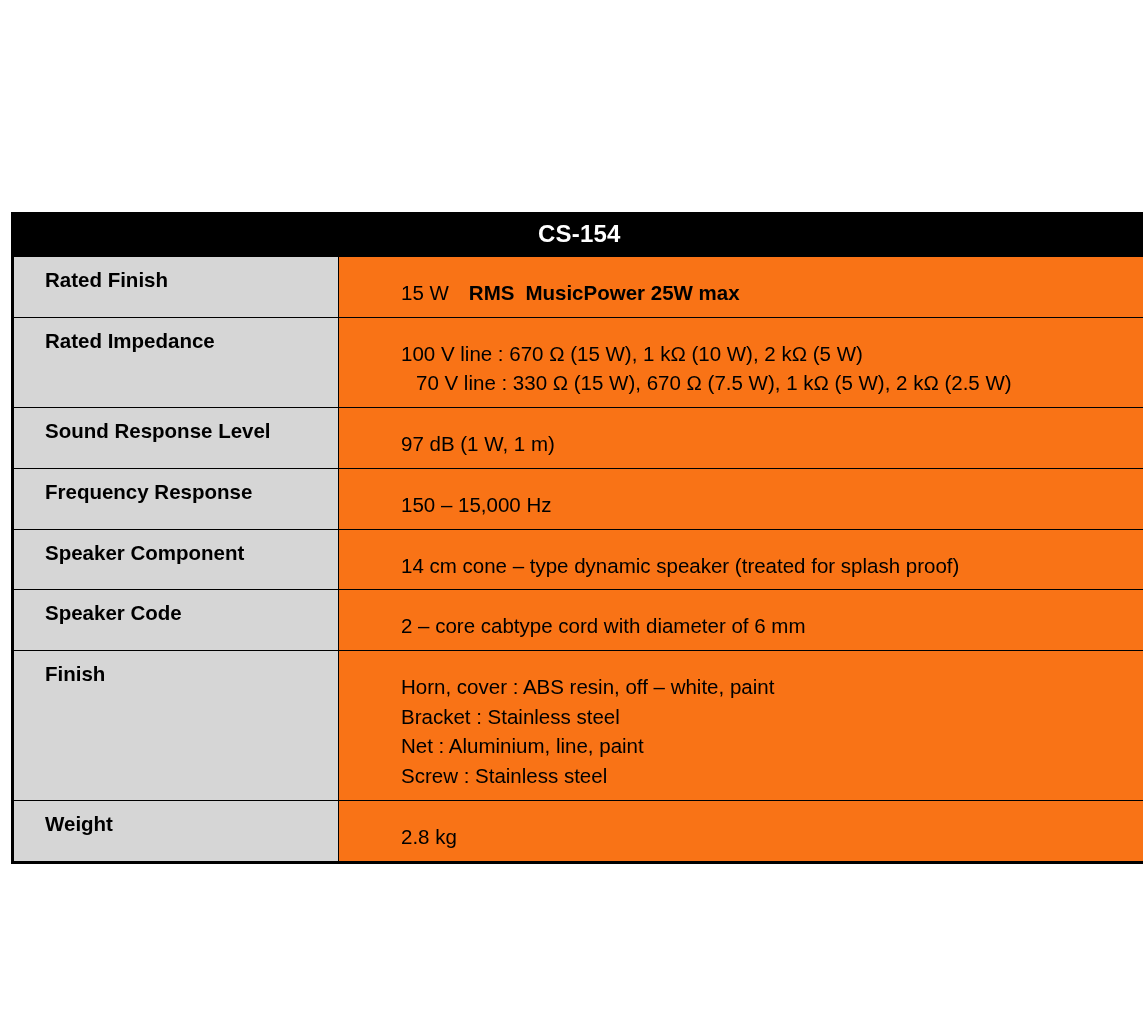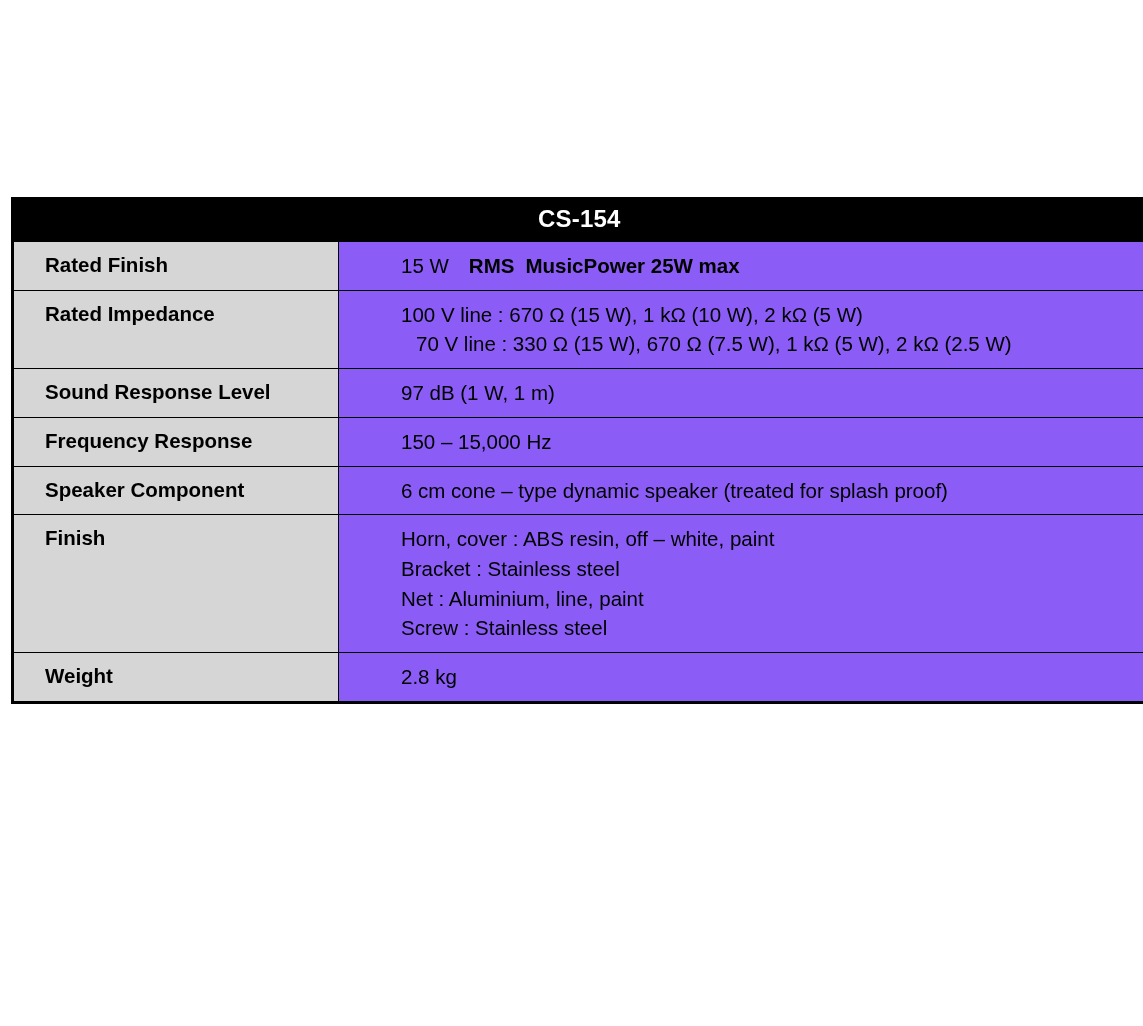--- a/index.html
+++ b/index.html
@@ -11,21 +11,21 @@
     width: 1143px;
     height: 1026px;
     font-family: "Liberation Sans", sans-serif;
     color: #000000;
     overflow: hidden;
   }
 
   #spec-wrap {
     position: absolute;
     left: 11px;
-    top: 197px;
+    top: 212px;
     width: 940px;
     box-sizing: border-box;
   }
 
   table.spec {
     border-collapse: collapse;
     table-layout: fixed;
     width: 1132px;
     border-left: 3px solid #000;
     border-right: 0px solid #000;
@@ -56,24 +56,24 @@
     padding: 9px 8px 9px 31px;
     vertical-align: top;
     border-top: 1.5px solid #000;
     border-right: 1.5px solid #000;
     line-height: 1.35;
     white-space: nowrap;
   }
   td.label.regular { font-weight: bold; }
 
   td.value {
-    background: #8b5cf6;
+    background: #f97316;
     font-size: 20.5px;
     font-weight: normal;
-    padding: 9px 2px 9px 62px;
+    padding: 21px 2px 9px 62px;
     vertical-align: top;
     border-top: 1.5px solid #000;
     line-height: 1.45;
   }
 
   tr.first-body td { border-top: 0; }
 
   td.value .line { display: block; white-space: nowrap; }
   td.value .line.indent { padding-left: 15px; }
 
@@ -123,21 +123,27 @@
         </tr>
         <tr>
           <td class="label">Frequency Response</td>
           <td class="value">
             <span class="line">150 – 15,000 Hz</span>
           </td>
         </tr>
         <tr>
           <td class="label">Speaker Component</td>
           <td class="value">
-            <span class="line">6 cm cone – type dynamic speaker (treated for splash proof)</span>
+            <span class="line">14 cm cone – type dynamic speaker (treated for splash proof)</span>
+          </td>
+        </tr>
+        <tr>
+          <td class="label">Speaker Code</td>
+          <td class="value">
+            <span class="line">2 – core cabtype cord with diameter of 6 mm</span>
           </td>
         </tr>
         <tr>
           <td class="label regular">Finish</td>
           <td class="value">
             <span class="line">Horn, cover : ABS resin, off – white, paint</span>
             <span class="line">Bracket : Stainless steel</span>
             <span class="line">Net : Aluminium, line, paint</span>
             <span class="line">Screw : Stainless steel</span>
           </td>

